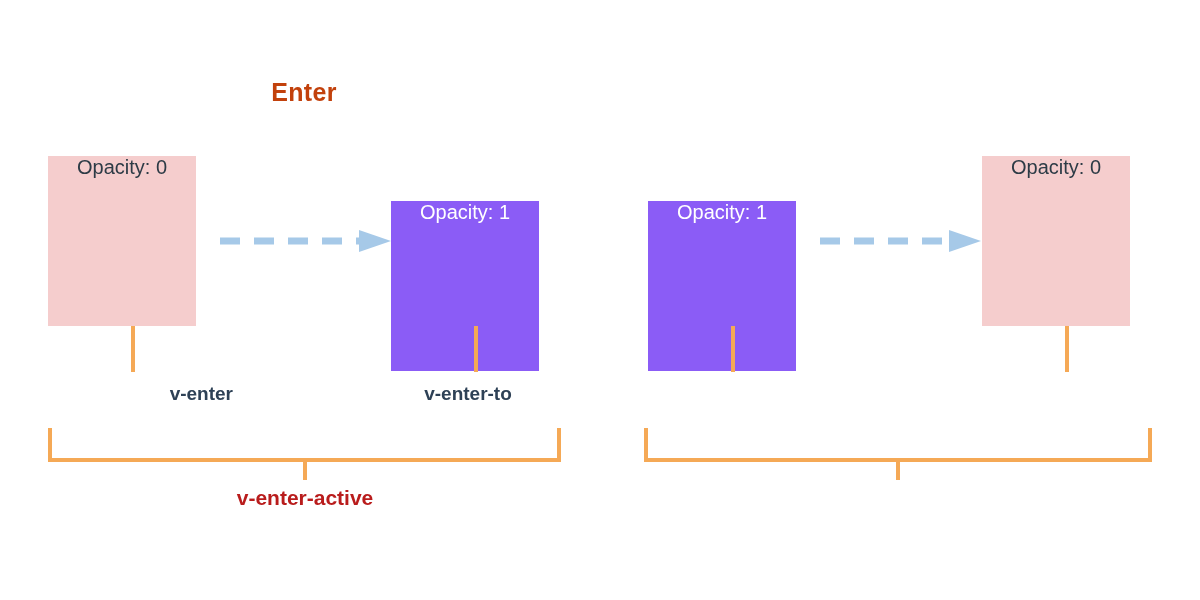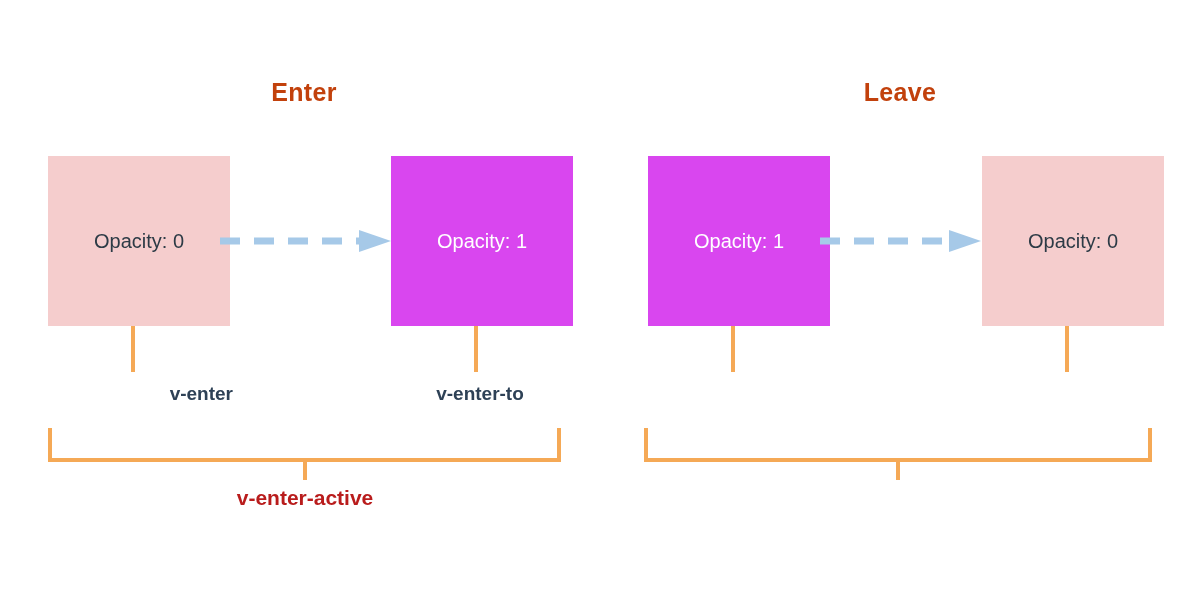--- a/index.html
+++ b/index.html
@@ -25,35 +25,34 @@
     position: absolute;
     font-size: 25px;
     font-weight: bold;
     color: #c2410c;
     letter-spacing: 0.3px;
     text-align: center;
     white-space: nowrap;
   }
   .state-box {
     position: absolute;
-    width: 182px;
+    width: 148px;
     height: 170px;
     display: flex;
-    align-items: center;
     justify-content: center;
     box-sizing: border-box;
   }
   .state-box .box-label {
     font-size: 20px;
     font-weight: normal;
     white-space: nowrap;
   }
   .box-faded { background: #f5cdcd; }
   .box-faded .box-label { color: #2d3b46; }
-  .box-solid { background: #d946ef; }
+  .box-solid { background: #8b5cf6; margin-top: 45px; }
   .box-solid .box-label { color: #ffffff; }
 
   .arrow-wrap {
     position: absolute;
     height: 24px;
     display: block;
   }
   .arrow-wrap svg { display: block; }
 
   .tick {
@@ -124,31 +123,30 @@
   </div>
 
   <div class="state-box box-solid" style="left:391px; top:156px;">
     <span class="box-label">Opacity: 1</span>
   </div>
 
   <div class="tick" style="left:131px; top:326px; height:46px;"></div>
   <div class="class-label" style="left:33px; top:383px; width:200px;text-align:right;">v-enter</div>
 
   <div class="tick" style="left:474px; top:326px; height:46px;"></div>
-  <div class="class-label" style="left:380px; top:383px; width:200px;text-align:center;">v-enter-to</div>
+  <div class="class-label" style="left:368px; top:383px; width:200px;text-align:center;">v-enter-to</div>
 
   <div class="bracket" style="left:48px; top:428px; width:513px;">
     <div class="b-tip b-tip-left"></div>
     <div class="b-tip b-tip-right"></div>
     <div class="b-bar"></div>
   </div>
   <div class="bracket-stem" style="left:303px; top:462px;"></div>
   <div class="active-label" style="left:155px; top:486px; width:300px;">v-enter-active</div>
 
-  <div class="group-title" style="left:800px; top:78px; width:200px;">Leave</div>
 
   <div class="state-box box-solid" style="left:648px; top:156px;">
     <span class="box-label">Opacity: 1</span>
   </div>
 
   <div class="arrow-wrap" style="left:818px; top:229px; width:163px;">
     <svg width="163" height="24" viewBox="0 0 163 24" aria-hidden="true">
       <line x1="2" y1="12" x2="132" y2="12" stroke="#a6c9e8" stroke-width="7" stroke-dasharray="20 14" stroke-linecap="butt"></line>
       <polygon points="131,1 163,12 131,23" fill="#a6c9e8"></polygon>
     </svg>

